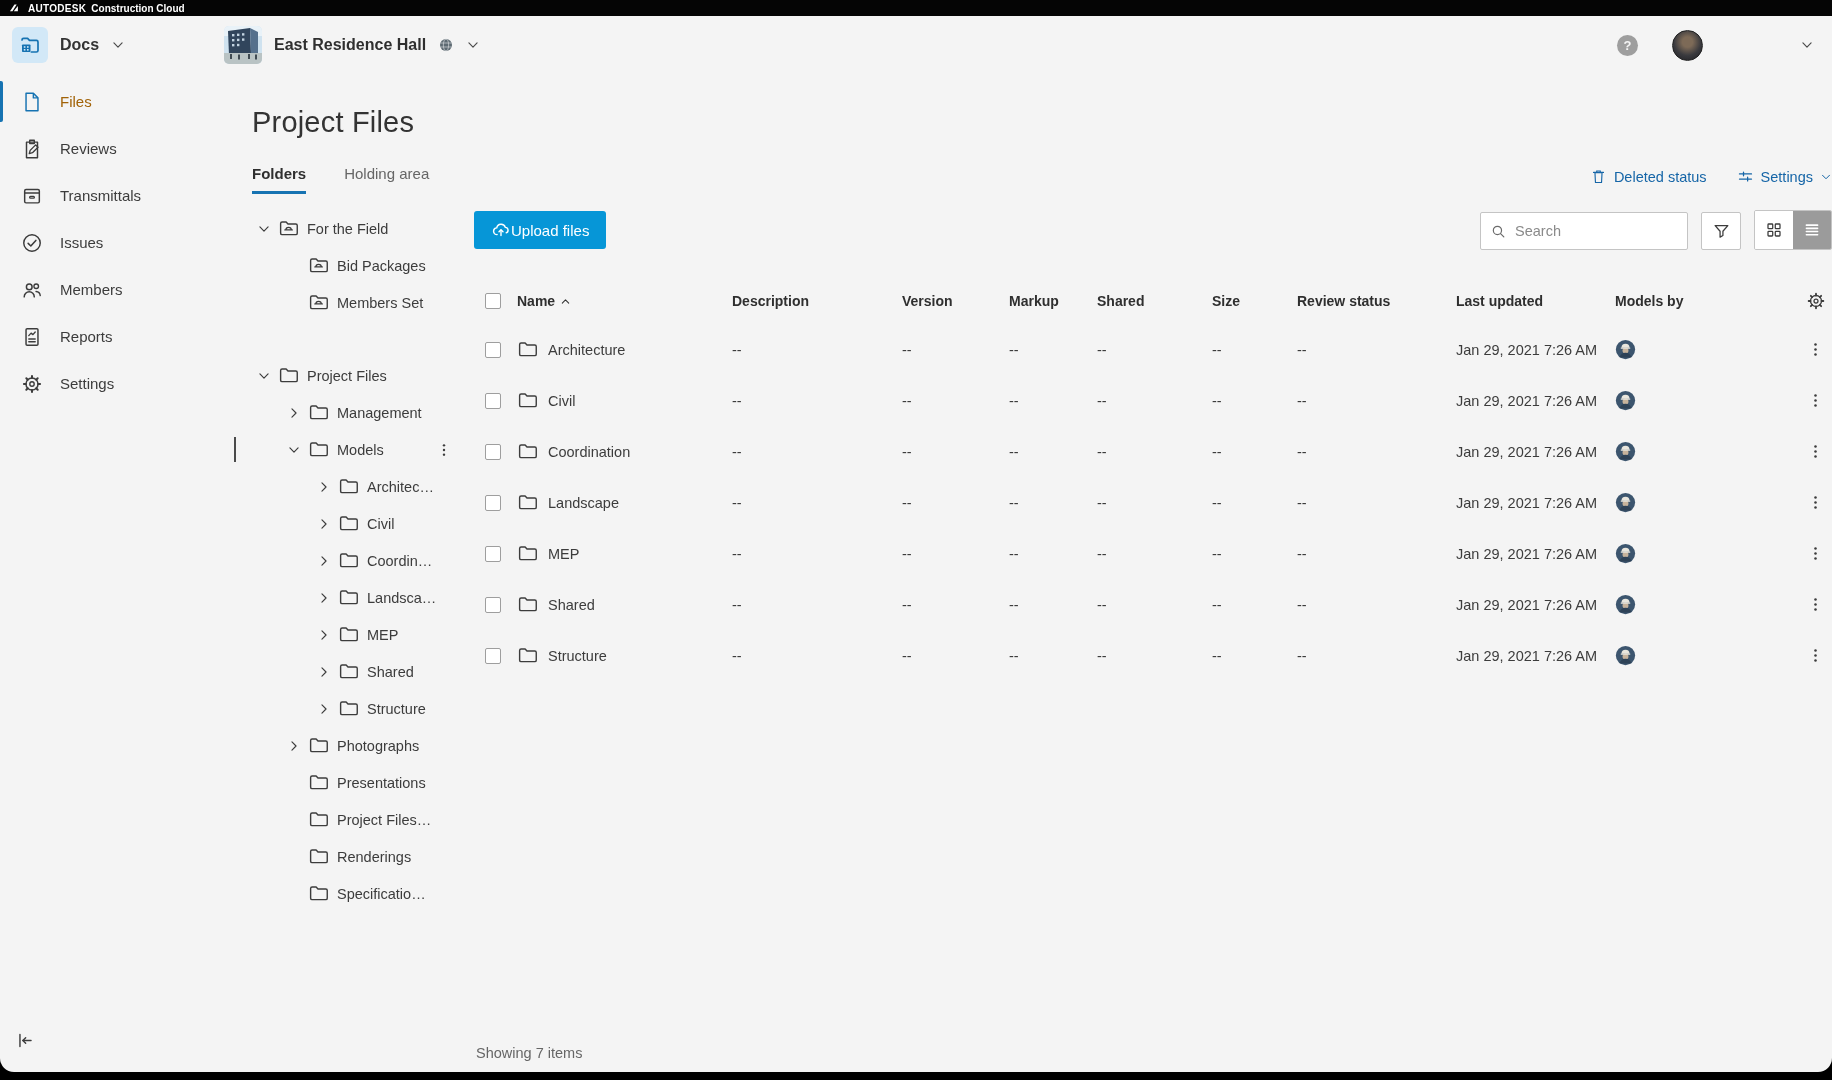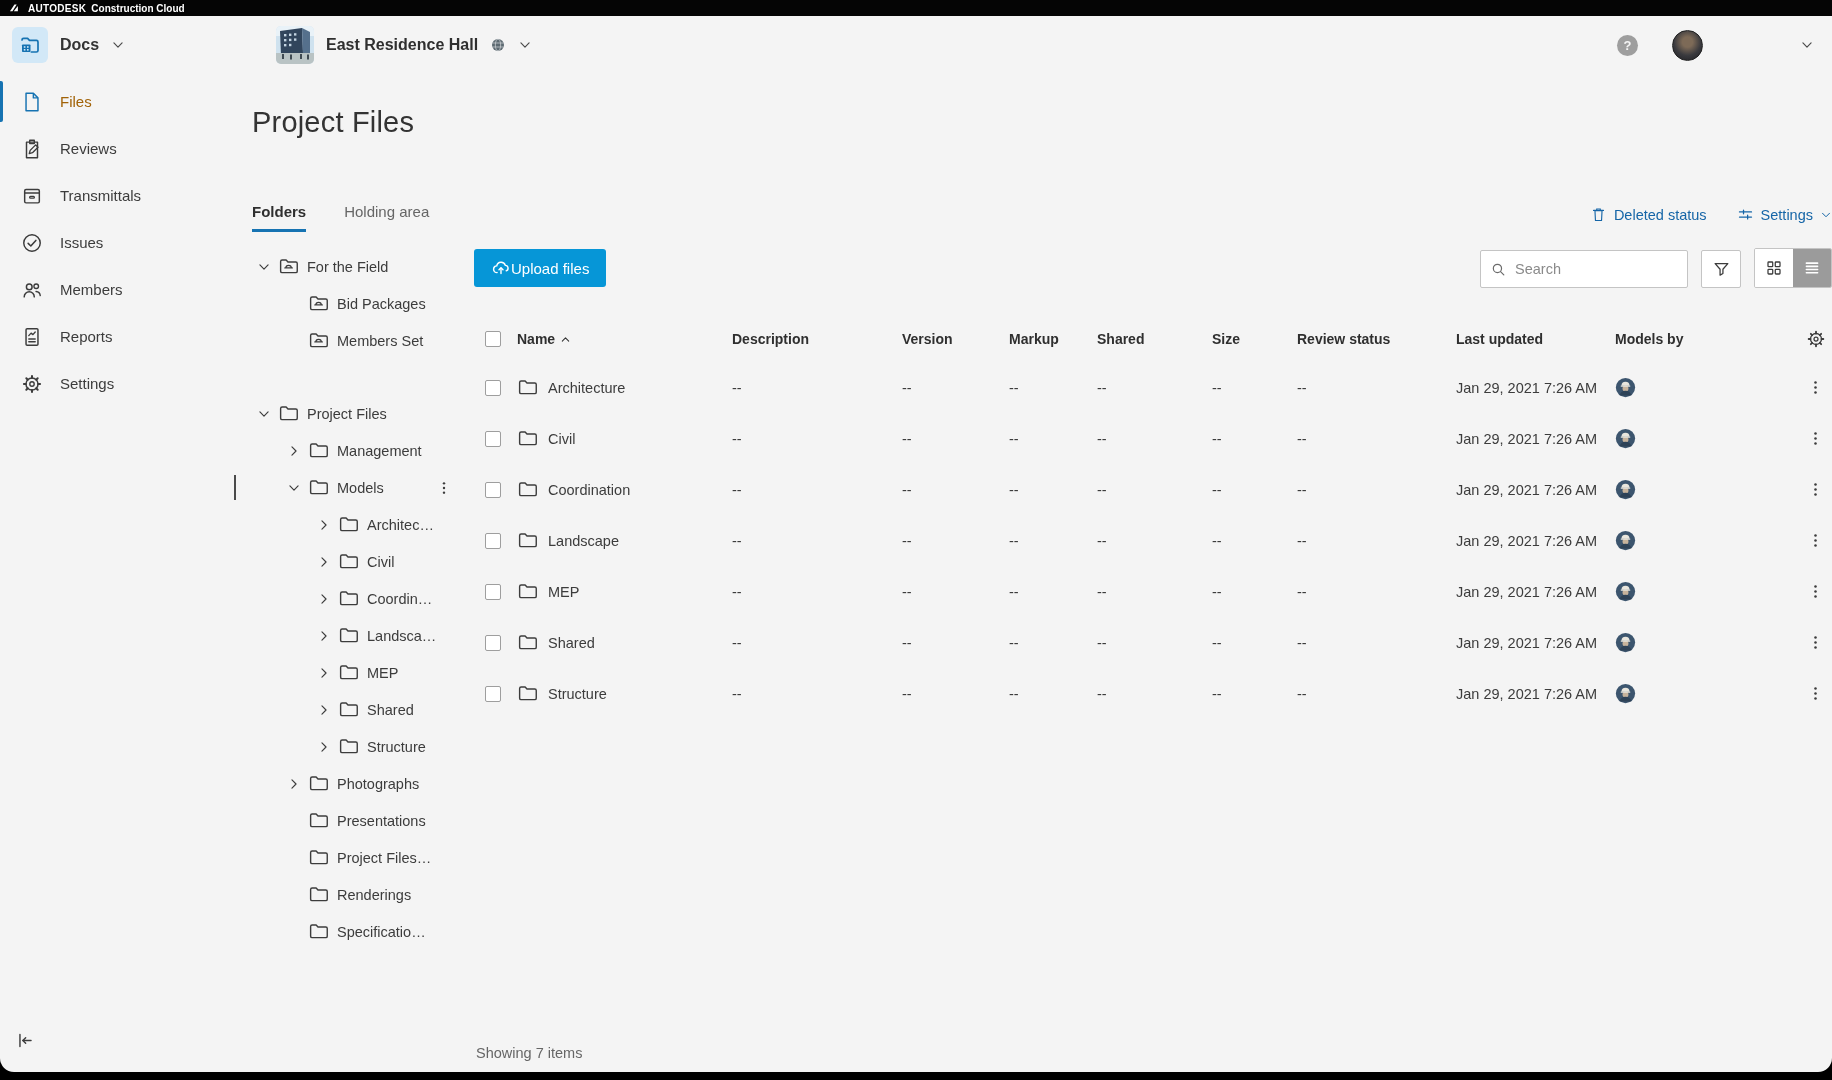--- a/index.html
+++ b/index.html
@@ -11,21 +11,21 @@
   .topbar { position:absolute; top:0; left:0; right:0; height:16px; background:#050505; display:flex; align-items:center; padding-left:10px; gap:5px; }
   .topbar .logo-svg { width:13px; height:10px; }
   .brand-bold { color:#fff; font-size:10px; font-weight:bold; letter-spacing:.3px; }
   .brand-reg { color:#fff; font-size:10px; font-weight:600; }
 
   
   .app { position:absolute; top:16px; left:0; right:0; bottom:8px; background:#f4f4f4; border-radius:0 0 14px 14px; overflow:hidden; display:flex; flex-direction:column; }
 
   
   .app-header { height:58px; display:flex; align-items:center; flex-shrink:0; }
-  .app-switcher { width:276px; flex-shrink:0; display:flex; align-items:center; padding-left:12px; gap:12px; }
+  .app-switcher { width:224px; flex-shrink:0; display:flex; align-items:center; padding-left:12px; gap:12px; }
   .docs-tile { width:36px; height:36px; background:#d2e8f7; border-radius:6px; display:flex; align-items:center; justify-content:center; }
   .docs-label { font-size:16px; color:#333; font-weight:600; }
   .hdr-chev { width:14px; height:14px; color:#4a4a4a; }
   .project { display:flex; align-items:center; gap:12px; }
   .thumb { width:38px; height:38px; border-radius:5px; overflow:hidden; flex-shrink:0; }
   .project-name { font-size:16px; font-weight:bold; color:#2f2f2f; }
   .globe { width:16px; height:16px; }
   .header-right { margin-left:auto; display:flex; align-items:center; padding-right:18px; }
   .help-dot { width:21px; height:21px; border-radius:50%; background:#9e9e9e; color:#f4f4f4; font-size:13px; font-weight:bold; display:flex; align-items:center; justify-content:center; }
   .avatar { width:31px; height:31px; border-radius:50%; margin-left:34px; background:radial-gradient(circle at 50% 38%, #7d6a57 0 22%, #3a3a3e 58%, #1d1d21 100%); border:1px solid #222; }
@@ -38,21 +38,21 @@
   .nav-item .ic { width:22px; height:22px; color:#3c3c3c; }
   .nav-item.active { color:#a16207; }
   .nav-item.active .ic { color:#1673b2; }
   .nav-item.active::before { content:""; position:absolute; left:0; top:3px; bottom:3px; width:3px; background:#1673b2; border-radius:0 2px 2px 0; }
 
   .main { flex:1; min-width:0; display:flex; flex-direction:column; padding:0 0 0 8px; }
   .page-title { font-size:29px; font-weight:500; color:#333; margin-top:32px; letter-spacing:.2px; }
 
   .tab-row { display:flex; align-items:flex-end; margin-top:26px; }
   .tabs { display:flex; gap:38px; }
-  .tab { font-size:15px; color:#666; padding-bottom:9px; border-bottom:3px solid transparent; cursor:pointer;margin-top:38px; }
+  .tab { font-size:15px; color:#666; padding-bottom:9px; border-bottom:3px solid transparent; cursor:pointer; }
   .tab.active { color:#2f2f2f; font-weight:bold; border-bottom-color:#1673b2; }
   .tab-actions { margin-left:auto; display:flex; align-items:center; gap:30px; padding-bottom:9px; }
   .blue-link { display:flex; align-items:center; gap:7px; color:#1565a7; font-size:14.5px; cursor:pointer; }
   .blue-link .ic { width:17px; height:17px; }
   .blue-link .chev { width:12px; height:12px; }
 
   .content { flex:1; display:flex; margin-top:16px; min-height:0; }
 
   
   .tree { width:222px; flex-shrink:0; }

